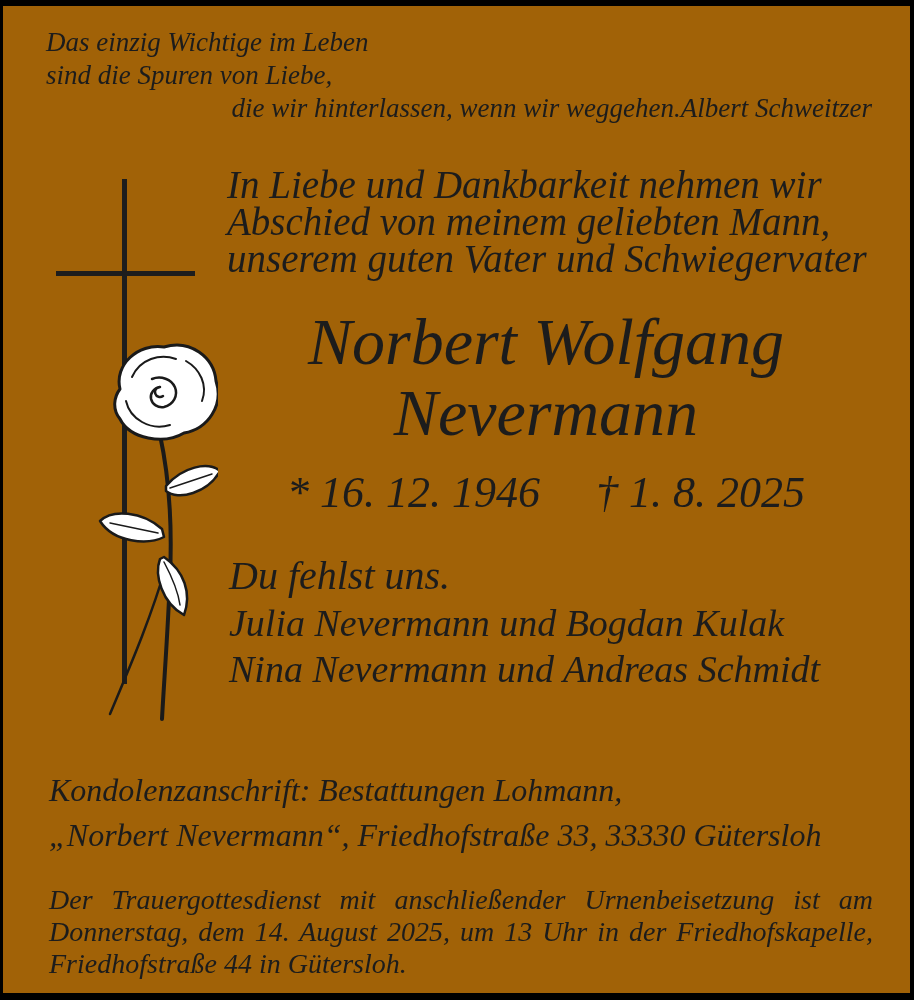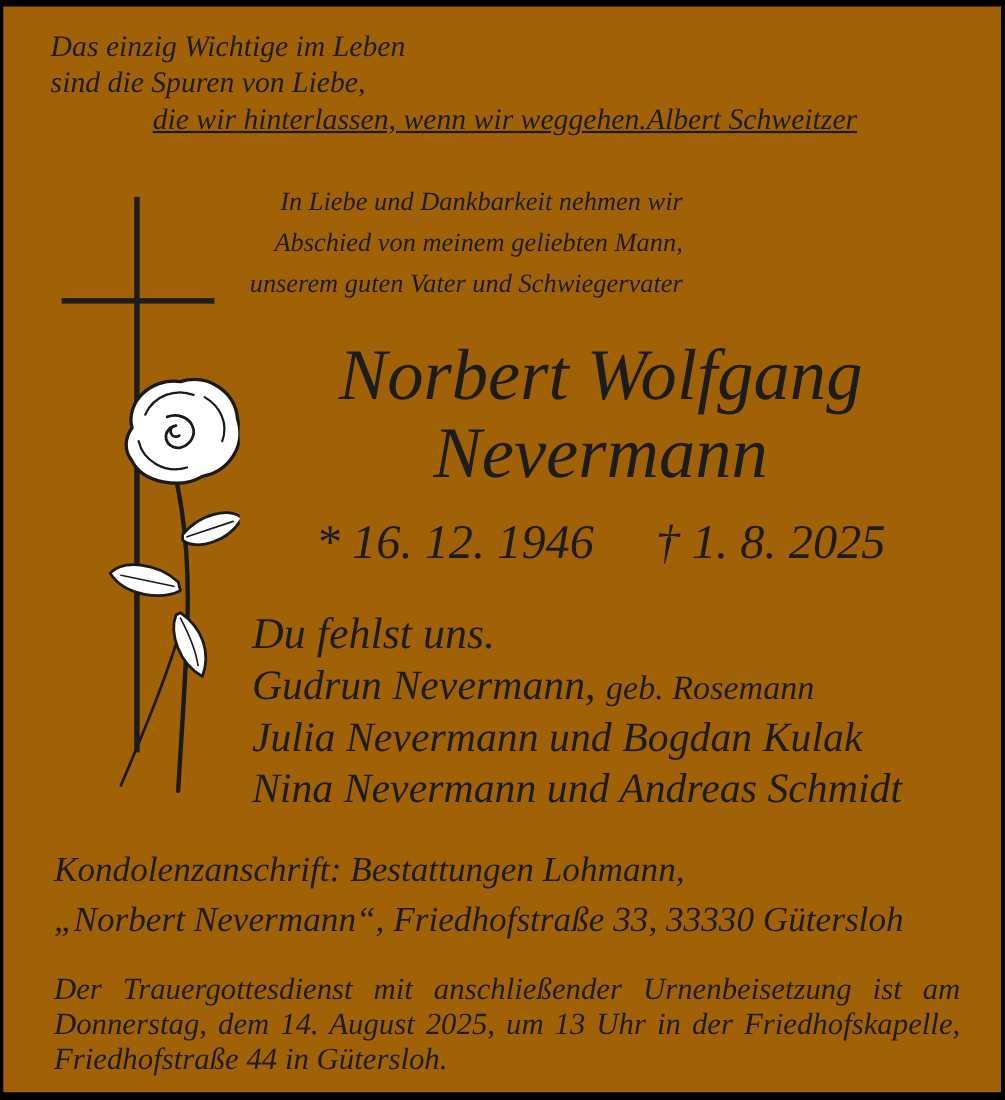--- a/index.html
+++ b/index.html
@@ -20,42 +20,41 @@
   }
 
   
   .quote {
     position: absolute;
     left: 43px; top: 20px; right: 38px;
     font-size: 27px;
     line-height: 33px;
     white-space: nowrap;
   }
-  .quote-line3 { display: flex; justify-content: center; text-decoration: underline; }
+  .quote-line3 { display: flex; justify-content: flex-end; }
 
   
   .cross-v {
     position: absolute; left: 119px; top: 173px;
     width: 5px; height: 505px; background: #1d1d1d;
   }
   .cross-h {
     position: absolute; left: 53px; top: 265px;
     width: 139px; height: 5px; background: #1d1d1d;
   }
   .rose {
     position: absolute; left: 55px; top: 325px;
     width: 160px; height: 395px;
   }
 
   
   .intro {
     position: absolute; left: 224px; top: 160px;
-    font-size: 24px; line-height: 37px;
+    font-size: 39px; line-height: 37px;
     white-space: nowrap;
-    text-align: right;
   }
 
   
   .name-block {
     position: absolute; left: 186px; top: 300px;
     width: 714px; text-align: center;
     font-size: 66px; line-height: 71px;
     white-space: nowrap;
   }
 
@@ -149,24 +148,20 @@
     <div>Nevermann</div>
   </div>
 
   <div class="dates">
     <span class="birth">* 16. 12. 1946</span><span>† 1. 8. 2025</span>
   </div>
 
   <div class="farewell">Du fehlst uns.</div>
 
   <div class="mourners">
-    <div>
-      <span>Gudrun Nevermann,</span>
-      <span class="suffix">geb. Rosemann</span>
-    </div>
     <div>Julia Nevermann und Bogdan Kulak</div>
     <div>Nina Nevermann und Andreas Schmidt</div>
   </div>
 
   <div class="condolence">
     <div>Kondolenzanschrift: Bestattungen Lohmann,</div>
     <div>„Norbert Nevermann“, Friedhofstraße 33, 33330 Gütersloh</div>
   </div>
 
   <div class="service">

